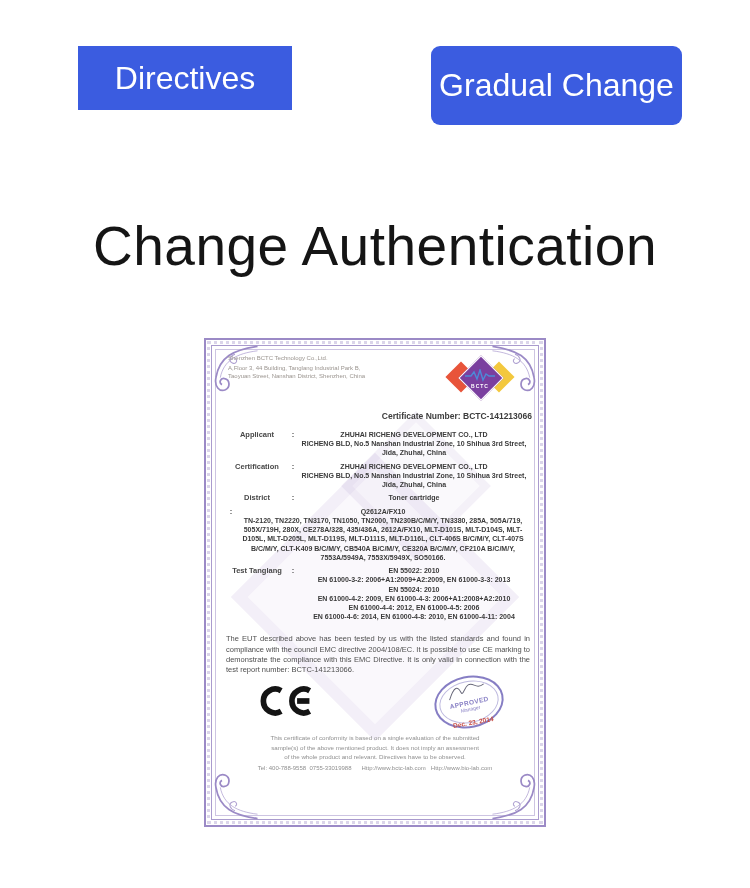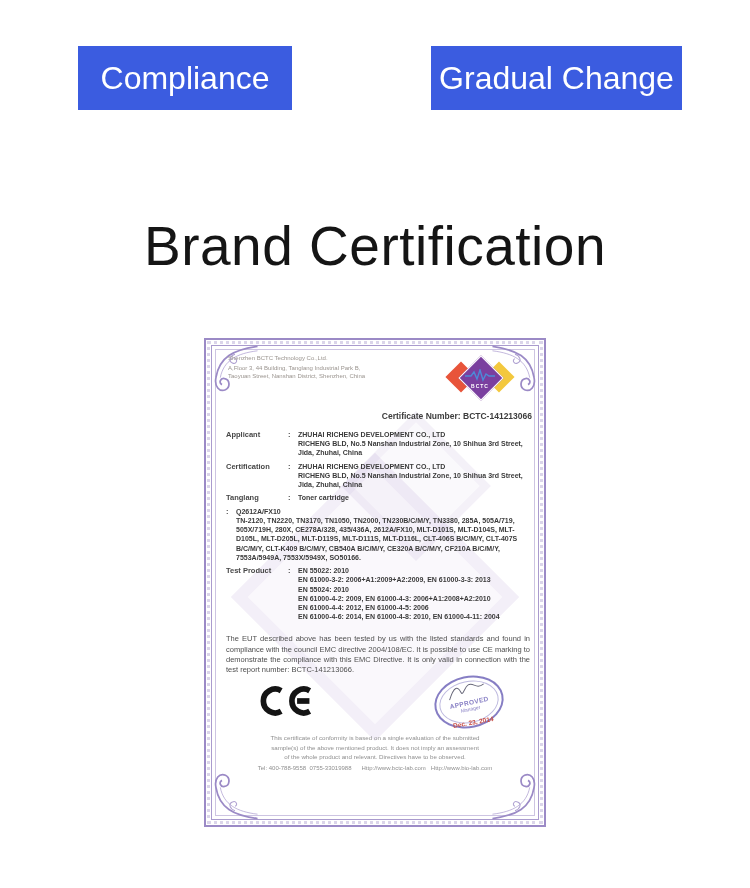--- a/index.html
+++ b/index.html
@@ -3,21 +3,21 @@
 <meta charset="utf-8">
 <style>
   html,body{margin:0;padding:0;background:#fff;}
   #page{position:relative;width:750px;height:888px;margin:0 auto;background:#ffffff;
         font-family:"Liberation Sans", sans-serif;overflow:hidden;}
 
   
   .btn{position:absolute;background:var(--accent,#3b5ce0);color:#fff;display:flex;
        align-items:center;justify-content:center;cursor:pointer;user-select:none;}
   #btn-comparison{left:78px;top:46px;width:214px;height:64px;font-size:32px;}
-  #btn-gradual{left:431px;top:46px;width:251px;height:64px;font-size:32px;}
+  #btn-gradual{left:431px;top:46px;width:251px;height:79px;font-size:32px;border-radius:9px;}
   #btn-ce{left:218px;top:841px;width:304px;height:33px;font-size:25px;}
 
   
   #heading{position:absolute;top:214px;left:0;width:750px;text-align:center;
            font-size:55px;font-weight:400;color:#151515;letter-spacing:0.5px;}
 
   
   #cert{position:absolute;left:204px;top:338px;width:342px;height:489px;background:#fff;
         border:2px solid var(--cert-border,#9b8ac6);box-sizing:border-box;}
   .frame-a{position:absolute;inset:5px;border:1px solid var(--cert-border);opacity:.85;pointer-events:none;}
@@ -52,21 +52,21 @@
                   background:var(--logo-purple,#7a3f9f);border:1.5px solid #fff;z-index:2;}
   .logo .wave{position:absolute;z-index:3;left:50%;top:14px;transform:translateX(-50%);}
   .logo .logo-text{position:absolute;z-index:3;left:50%;top:28px;transform:translateX(-50%);
                    color:#fff;font-size:5px;font-weight:bold;letter-spacing:1px;}
 
   .cert-title{text-align:center;font-family:"Liberation Serif", serif;font-weight:bold;
               font-size:25px;color:#2b2b2b;margin-top:9px;}
   .cert-number{text-align:right;font-size:8.5px;font-weight:bold;color:#3c3c3c;margin-top:8px;}
 
   .fields{margin-top:9px;padding-left:8px;padding-right:2px;}
-  .field{display:flex;margin-bottom:4px;}
+  .field{display:flex;margin-bottom:4px;text-align:center;}
   .f-label{width:62px;flex:0 0 auto;font-size:7.5px;font-weight:bold;color:#474747;}
   .f-colon{width:10px;flex:0 0 auto;font-size:7.5px;font-weight:bold;color:#474747;}
   .f-value{flex:1;font-size:7px;font-weight:bold;color:#3a3a3a;line-height:1.32;
            white-space:pre-line;}
 
   .statement{margin-top:9px;padding:0 2px 0 8px;font-size:7.5px;color:#4f4f4f;
              text-align:justify;line-height:1.35;}
 
   .seal-row{position:relative;height:50px;margin-top:6px;flex:0 0 auto;}
   .ce-svg{position:absolute;left:42px;top:3px;width:58px;height:34px;}
@@ -84,24 +84,24 @@
 
   .disclaimer{margin-top:2px;text-align:center;font-size:6.2px;color:#8f8f8f;line-height:1.55;
               white-space:pre-line;}
   .contact{margin-top:3px;text-align:center;font-size:6px;color:#8f8f8f;white-space:pre;}
 </style>
 </head>
 <body>
 
 <div id="page">
 
-  <div class="btn" id="btn-comparison">Compliance</div>
+  <div class="btn" id="btn-comparison">Directives</div>
   <div class="btn" id="btn-gradual">Gradual Change</div>
 
-  <div id="heading">Brand Certification</div>
+  <div id="heading">Change Authentication</div>
 
   <div id="cert">
     <div class="frame-dots"></div>
     <div class="frame-a"></div>
     <div class="frame-b"></div>
 
     <div class="corner tl">
       <svg viewBox="0 0 60 60">
           <g fill="none" stroke="currentColor">
         <path d="M56 4 C28 8 12 16 8 40 C6 50 12 57 19 54 C25 51 24 42 18 41 C13 40 11 46 15 48" stroke-width="2"></path>
@@ -169,31 +169,31 @@
           <div class="f-value">ZHUHAI RICHENG DEVELOPMENT CO., LTD
 RICHENG BLD, No.5 Nanshan Industrial Zone, 10 Shihua 3rd Street, Jida, Zhuhai, China</div>
         </div>
         <div class="field">
           <div class="f-label">Certification</div>
           <div class="f-colon">:</div>
           <div class="f-value">ZHUHAI RICHENG DEVELOPMENT CO., LTD
 RICHENG BLD, No.5 Nanshan Industrial Zone, 10 Shihua 3rd Street, Jida, Zhuhai, China</div>
         </div>
         <div class="field">
-          <div class="f-label">Tanglang</div>
+          <div class="f-label">District</div>
           <div class="f-colon">:</div>
           <div class="f-value">Toner cartridge</div>
         </div>
         <div class="field">
           <div class="f-colon">:</div>
           <div class="f-value">Q2612A/FX10
 TN-2120, TN2220, TN3170, TN1050, TN2000, TN230B/C/M/Y, TN3380, 285A, 505A/719, 505X/719H, 280X, CE278A/328, 435/436A, 2612A/FX10, MLT-D101S, MLT-D104S, MLT-D105L, MLT-D205L, MLT-D119S, MLT-D111S, MLT-D116L, CLT-406S B/C/M/Y, CLT-407S B/C/M/Y, CLT-K409 B/C/M/Y, CB540A B/C/M/Y, CE320A B/C/M/Y, CF210A B/C/M/Y, 7553A/5949A, 7553X/5949X, SO50166.</div>
         </div>
         <div class="field">
-          <div class="f-label">Test Product</div>
+          <div class="f-label">Test Tanglang</div>
           <div class="f-colon">:</div>
           <div class="f-value">EN 55022: 2010
 EN 61000-3-2: 2006+A1:2009+A2:2009, EN 61000-3-3: 2013
 EN 55024: 2010
 EN 61000-4-2: 2009, EN 61000-4-3: 2006+A1:2008+A2:2010
 EN 61000-4-4: 2012, EN 61000-4-5: 2006
 EN 61000-4-6: 2014, EN 61000-4-8: 2010, EN 61000-4-11: 2004</div>
         </div>
       </div>
 

